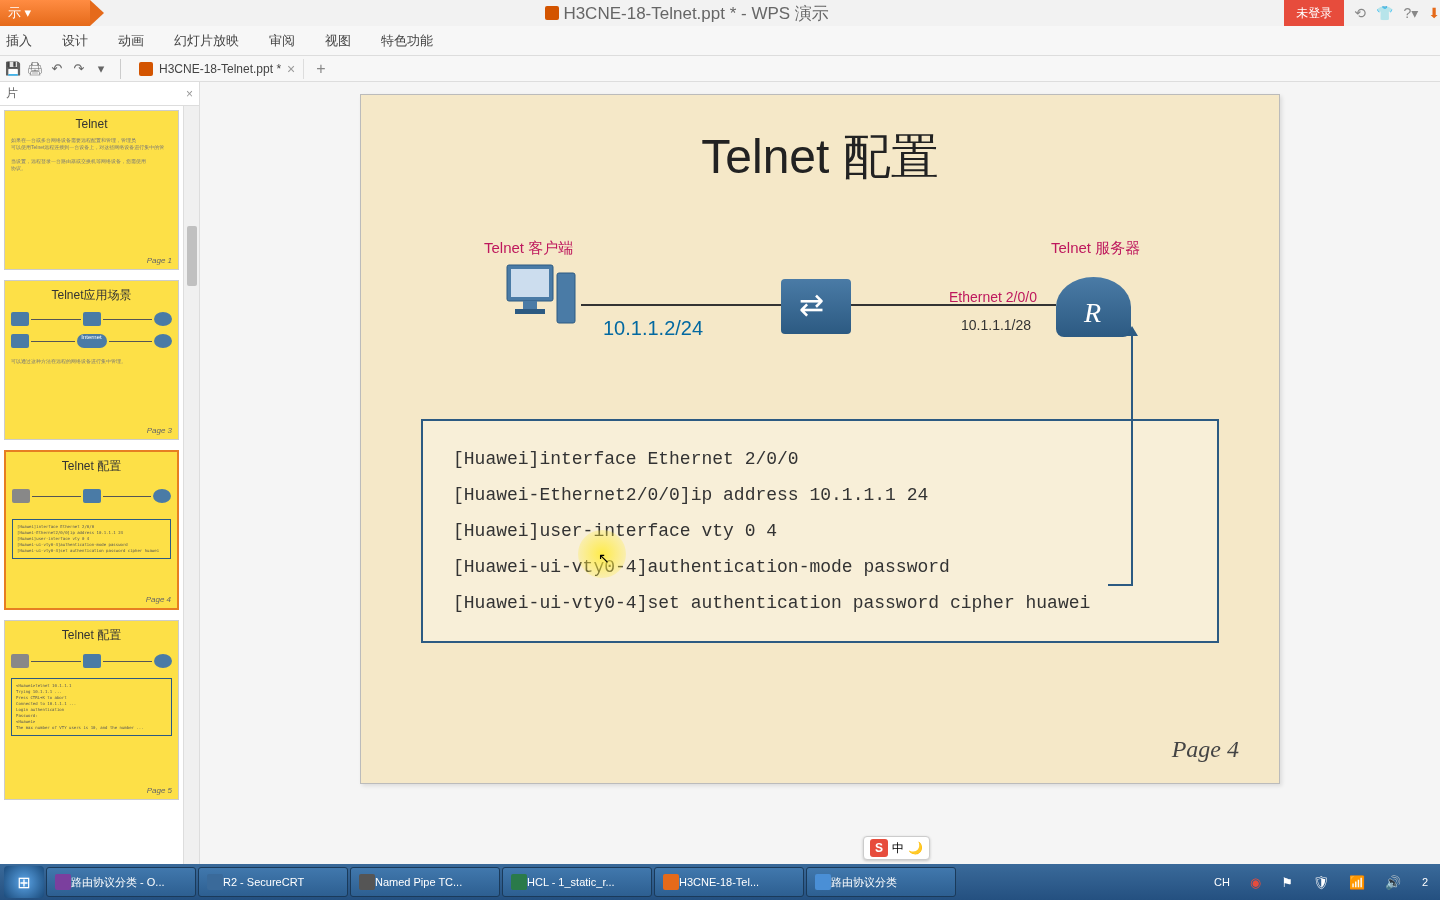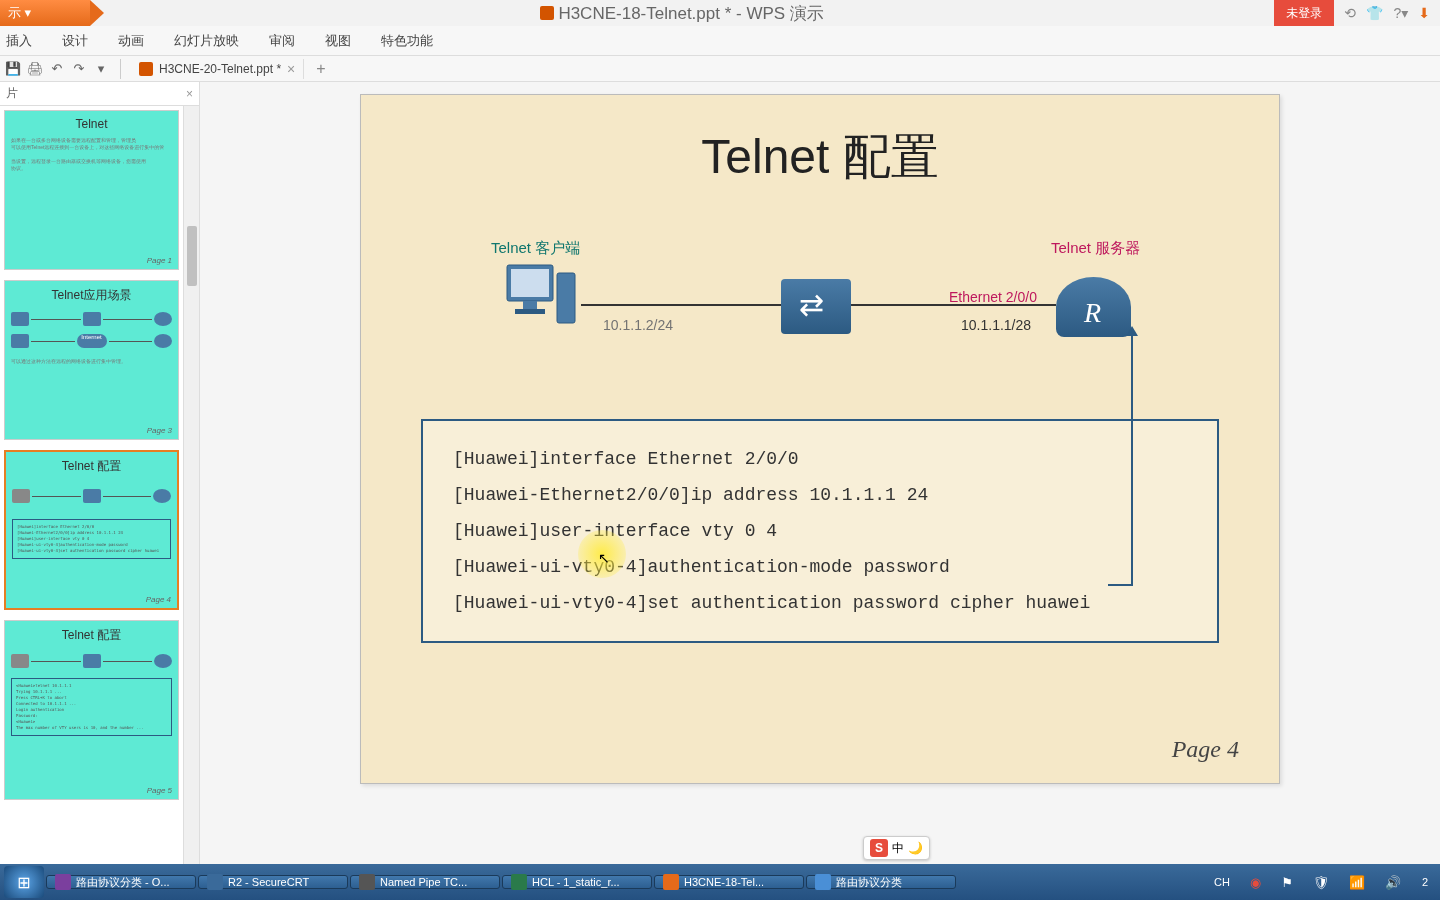--- a/index.html
+++ b/index.html
@@ -5,21 +5,21 @@
     * { margin: 0; padding: 0; box-sizing: border-box; }
     body { font-family: "Microsoft YaHei", Arial, sans-serif; background: #fff; overflow: hidden; width: 1440px; height: 900px; position: relative; }
     
     
     .titlebar { height: 26px; background: #f2f2f2; display: flex; align-items: center; position: relative; }
     .titlebar-left { width: 90px; height: 26px; background: linear-gradient(#ff8c42, #e56a1a); display: flex; align-items: center; padding-left: 8px; }
     .titlebar-left::after { content: ''; border-left: 14px solid #e56a1a; border-top: 13px solid transparent; border-bottom: 13px solid transparent; position: absolute; left: 90px; }
     .titlebar-dropdown { color: #fff; font-size: 13px; }
     .titlebar-center { flex: 1; text-align: center; font-size: 17px; color: #666; display: flex; align-items: center; justify-content: center; gap: 4px; }
     .file-icon { width: 14px; height: 14px; background: #d35400; border-radius: 2px; display: inline-block; }
-    .titlebar-right { display: flex; align-items: center; gap: 10px; padding-right: 10px; }
+    .titlebar-right { display: flex; align-items: center; gap: 10px; }
     .login-btn { background: #e74c3c; color: #fff; padding: 4px 12px; font-size: 12px; height: 26px; display: flex; align-items: center; }
     .sys-icon { color: #888; font-size: 14px; cursor: pointer; }
     
     
     .menubar { height: 30px; background: #f7f7f7; display: flex; align-items: center; padding-left: 6px; gap: 30px; border-bottom: 1px solid #ddd; }
     .menu-item { font-size: 13px; color: #444; cursor: pointer; }
     
     
     .toolbar { height: 26px; background: #f7f7f7; display: flex; align-items: center; padding-left: 4px; gap: 4px; border-bottom: 1px solid #ddd; }
     .tool-icon { width: 18px; height: 18px; display: flex; align-items: center; justify-content: center; font-size: 13px; color: #666; cursor: pointer; }
@@ -29,37 +29,37 @@
     .tab-add { color: #888; font-size: 16px; padding: 0 8px; cursor: pointer; }
     
     
     .main { display: flex; height: calc(900px - 26px - 30px - 26px - 36px); }
     
     
     .panel-header { height: 24px; display: flex; align-items: center; justify-content: space-between; padding: 0 6px; font-size: 12px; color: #666; border-bottom: 1px solid #ddd; }
     .panel-close { cursor: pointer; color: #999; }
     .sidebar { width: 200px; background: #fff; border-right: 1px solid #ddd; display: flex; flex-direction: column; }
     .thumbs { flex: 1; overflow-y: auto; padding: 4px; }
-    .thumb { margin-bottom: 10px; border: 1px solid #ccc; background: #5eead4; padding: 6px; position: relative; font-size: 7px; color: #555; height: 160px; }
+    .thumb { margin-bottom: 10px; border: 1px solid #ccc; background: #fde047; padding: 6px; position: relative; font-size: 7px; color: #555; height: 160px; }
     .thumb.active { border: 2px solid #e67e22; }
     .thumb-title { font-size: 12px; color: #333; text-align: center; margin-bottom: 4px; }
     .thumb-page { position: absolute; bottom: 4px; right: 6px; font-size: 8px; font-style: italic; color: #666; }
     .scrollbar-v { width: 16px; background: #f0f0f0; border-left: 1px solid #ddd; }
     .scroll-thumb { width: 10px; height: 60px; background: #c0c0c0; margin: 120px auto 0; border-radius: 2px; }
     
     
     .canvas-area { flex: 1; background: #f5f5f5; position: relative; overflow: auto; }
     .slide { position: absolute; left: 160px; top: 12px; width: 920px; height: 690px; background: #f5e8c8; border: 1px solid #bbb; box-shadow: 2px 2px 4px rgba(0,0,0,0.1); }
     .slide-title { font-size: 48px; color: #222; text-align: center; margin-top: 30px; font-family: "SimHei", sans-serif; }
     
     .diagram { position: relative; margin-top: 50px; height: 180px; }
-    .label-client { position: absolute; left: 130px; top: 0; font-size: 15px; color: #0f766e; }
+    .label-client { position: absolute; left: 123px; top: 0; font-size: 15px; color: #be185d; }
     .label-server { position: absolute; left: 690px; top: 0; font-size: 15px; color: #be185d; }
     .pc-icon { position: absolute; left: 140px; top: 20px; width: 80px; height: 70px; }
-    .ip1 { position: absolute; left: 242px; top: 78px; font-size: 14px; color: #737373; }
+    .ip1 { position: absolute; left: 242px; top: 78px; font-size: 20px; color: #0369a1; }
     .switch-icon { position: absolute; left: 420px; top: 40px; width: 70px; height: 55px; background: linear-gradient(#4a7ba6, #2c5a82); border-radius: 4px; }
     .switch-icon::before { content: '⇄'; color: #fff; font-size: 30px; position: absolute; left: 18px; top: 8px; }
     .eth-label { position: absolute; left: 588px; top: 50px; font-size: 14px; color: #be185d; }
     .ip2 { position: absolute; left: 600px; top: 78px; font-size: 14px; color: #333; }
     .router-icon { position: absolute; left: 695px; top: 38px; width: 75px; height: 60px; background: linear-gradient(#4a7ba6, #2c5a82); border-radius: 50% 50% 8px 8px; }
     .router-icon::before { content: 'R'; color: #fff; font-size: 28px; font-style: italic; position: absolute; left: 28px; top: 20px; font-family: serif; }
     .line1 { position: absolute; left: 220px; top: 65px; width: 200px; height: 2px; background: #333; }
     .line2 { position: absolute; left: 490px; top: 65px; width: 205px; height: 2px; background: #333; }
     .arrow-line { position: absolute; left: 770px; top: 95px; width: 2px; height: 250px; background: #2c5a82; }
     .arrow-line::before { content: ''; position: absolute; top: -8px; left: -5px; border-left: 6px solid transparent; border-right: 6px solid transparent; border-bottom: 10px solid #2c5a82; }
@@ -74,21 +74,21 @@
     .highlight { position: absolute; left: 378px; top: 448px; width: 48px; height: 48px; background: radial-gradient(circle, rgba(255,235,59,0.9), rgba(255,235,59,0)); border-radius: 50%; pointer-events: none; }
     .cursor-arrow { position: absolute; left: 398px; top: 468px; font-size: 14px; pointer-events: none; }
     
     
     .ime { position: absolute; right: 510px; bottom: 40px; background: #fff; border: 1px solid #ccc; border-radius: 4px; padding: 2px 6px; display: flex; align-items: center; gap: 4px; font-size: 12px; box-shadow: 0 1px 3px rgba(0,0,0,0.2); }
     .ime-s { background: #e74c3c; color: #fff; width: 18px; height: 18px; border-radius: 3px; display: flex; align-items: center; justify-content: center; font-weight: bold; }
     
     
     .taskbar { position: absolute; bottom: 0; left: 0; right: 0; height: 36px; background: linear-gradient(#3a6a9a, #245080); display: flex; align-items: center; padding: 0 4px; gap: 2px; }
     .start-btn { width: 40px; height: 32px; background: radial-gradient(circle, #5ba4e6, #1a4a7a); border-radius: 4px; display: flex; align-items: center; justify-content: center; color: #fff; }
-    .task-item { height: 14px; background: linear-gradient(#4178ad, #2d5f91); border: 1px solid #1a3a5a; border-radius: 3px; display: flex; align-items: center; padding: 0 8px; gap: 5px; font-size: 11px; color: #fff; min-width: 150px; cursor: pointer; }
+    .task-item { height: 30px; background: linear-gradient(#4178ad, #2d5f91); border: 1px solid #1a3a5a; border-radius: 3px; display: flex; align-items: center; padding: 0 8px; font-size: 11px; color: #fff; min-width: 150px; cursor: pointer; }
     .task-icon { width: 16px; height: 16px; border-radius: 2px; flex-shrink: 0; }
     .tray { margin-left: auto; display: flex; align-items: center; gap: 20px; color: #fff; font-size: 11px; padding-right: 8px; }
     .tray-icon { font-size: 13px; }
     
     
     .mini-net { display: flex; align-items: center; justify-content: space-around; margin: 8px 0; }
     .mini-box { width: 18px; height: 14px; background: #4a7ba6; border-radius: 2px; }
     .mini-line { flex: 1; height: 1px; background: #555; margin: 0 2px; }
   </style>
 </head>
@@ -123,21 +123,21 @@
 
 <div class="toolbar">
   <span class="tool-icon">💾</span>
   <span class="tool-icon">🖨</span>
   <span class="tool-icon">↶</span>
   <span class="tool-icon">↷</span>
   <span class="tool-icon">▾</span>
   <span class="tab-sep"></span>
   <div class="doc-tab">
     <span class="file-icon"></span>
-    <span>H3CNE-20-Telnet.ppt *</span>
+    <span>H3CNE-18-Telnet.ppt *</span>
     <span class="tab-close">×</span>
   </div>
   <span class="tab-add">+</span>
 </div>
 
 <div class="main">
 
   <div class="sidebar">
     <div class="panel-header">
       <span>片</span>

